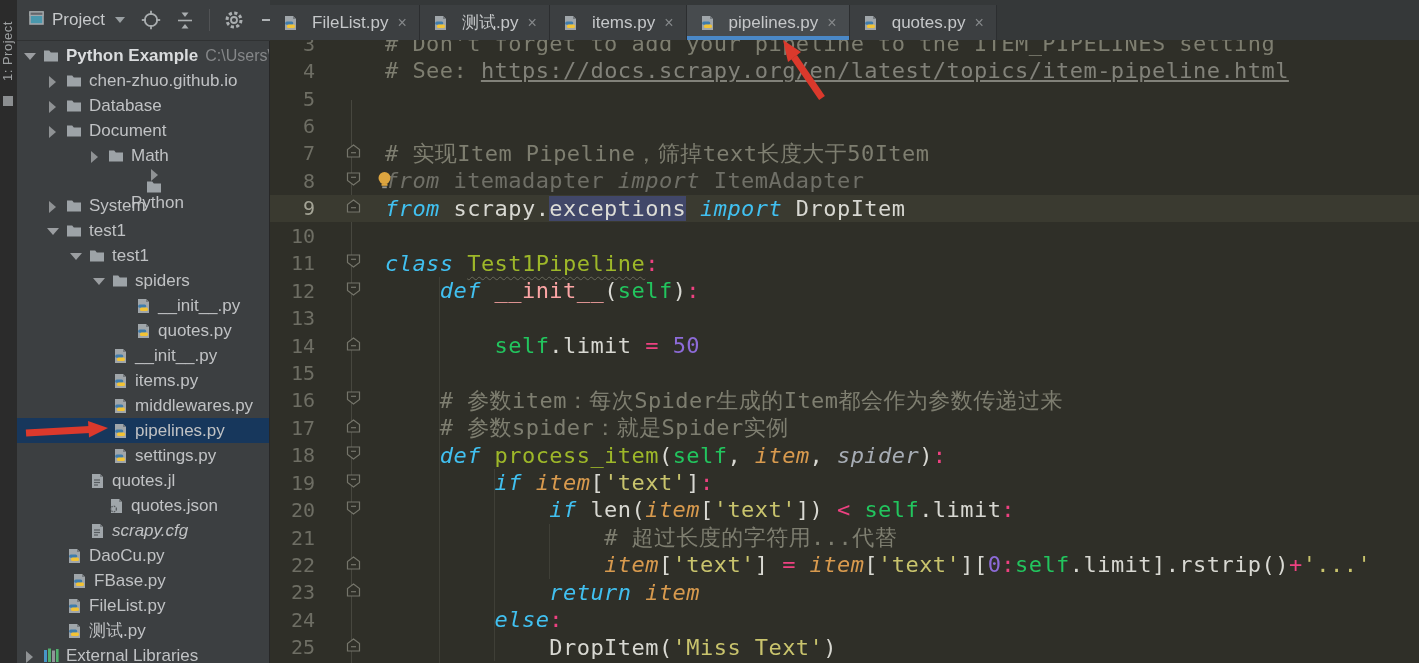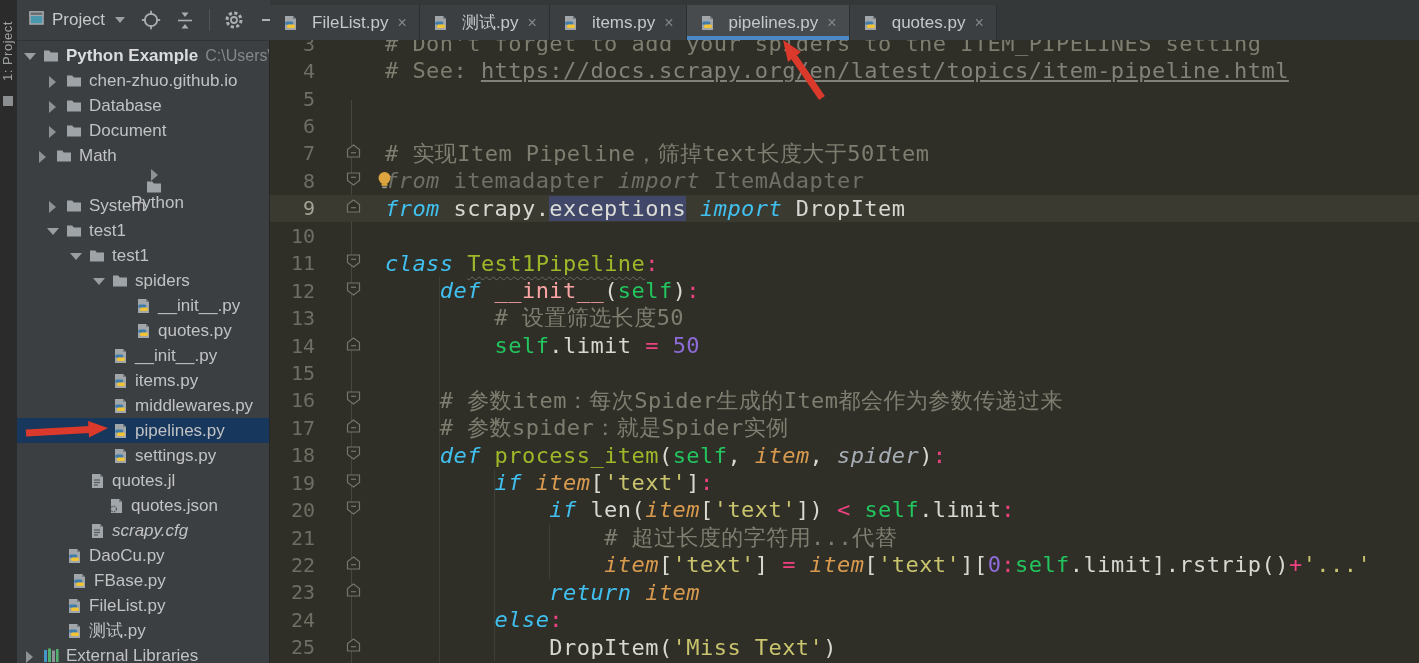--- a/index.html
+++ b/index.html
@@ -216,21 +216,21 @@
     </div>
     <div class="trow" style="padding-left: 29px;">
       <span class="tarrow closed"></span>
       <span class="ticon">
         <svg width="16" height="13" viewBox="0 0 16 13">
           <path d="M1 1.5h5.2l1.6 2H15v9H1z" fill="#9da3a7"></path>
         </svg>
       </span>
       <span class="tlabel">Document</span>
     </div>
-    <div class="trow" style="padding-left: 19px;">
+    <div class="trow" style="padding-left: 29px; margin-left: 42px;">
       <span class="tarrow closed"></span>
       <span class="ticon">
         <svg width="16" height="13" viewBox="0 0 16 13">
           <path d="M1 1.5h5.2l1.6 2H15v9H1z" fill="#9da3a7"></path>
         </svg>
       </span>
       <span class="tlabel">Math</span>
     </div>
     <div class="trow" style="padding-left: 29px; flex-direction: column;">
       <span class="tarrow closed"></span>
@@ -462,21 +462,21 @@
 
 <div class="editor">
   <div class="gutline"></div>
   <div class="iguide" style="left:169px;top:237px;height:386px"></div>
   <div class="iguide" style="left:224px;top:429px;height:192px"></div>
   <div class="iguide" style="left:279px;top:484px;height:55px"></div>
   <div class="rows">
       <div class="row">
         <div class="ln">3</div>
         <div class="fold"></div>
-        <pre class="code"><span class="tok com"># Don't forget to add your spiders to the ITEM_PIPELINES setting</span></pre>
+        <pre class="code"><span class="tok com"># Don't forget to add your pipeline to the ITEM_PIPELINES setting</span></pre>
       </div>
       <div class="row">
         <div class="ln">4</div>
         <div class="fold"></div>
         <pre class="code"><span class="tok com"># See: </span><span class="tok link">https://docs.scrapy.org/en/latest/topics/item-pipeline.html</span></pre>
       </div>
       <div class="row">
         <div class="ln">5</div>
         <div class="fold"></div>
         <pre class="code"></pre>
@@ -537,21 +537,21 @@
           <span><svg width="15" height="14" viewBox="0 0 15 14">
               <polygon points="1.5,1 13.5,1 13.5,8.5 7.5,13 1.5,8.5" fill="#2f2f28" stroke="#75756b" stroke-width="1.2"></polygon>
               <line x1="5" y1="5.3" x2="10" y2="5.3" stroke="#75756b" stroke-width="1.2"></line>
             </svg></span>
         </div>
         <pre class="code"><span class="tok txt">    </span><span class="tok kw">def</span><span class="tok txt"> </span><span class="tok magic">__init__</span><span class="tok txt">(</span><span class="tok self">self</span><span class="tok txt">)</span><span class="tok op">:</span></pre>
       </div>
       <div class="row">
         <div class="ln">13</div>
         <div class="fold"></div>
-        <pre class="code"><span class="tok txt">        </span><span class="tok com"># 设置筛选长度50</span></pre>
+        <pre class="code"><span class="tok txt">        </span></pre>
       </div>
       <div class="row">
         <div class="ln">14</div>
         <div class="fold">
           <span><svg width="15" height="14" viewBox="0 0 15 14">
               <polygon points="7.5,1 13.5,5.5 13.5,13 1.5,13 1.5,5.5" fill="#2f2f28" stroke="#75756b" stroke-width="1.2"></polygon>
               <line x1="5" y1="8.7" x2="10" y2="8.7" stroke="#75756b" stroke-width="1.2"></line>
             </svg></span>
         </div>
         <pre class="code"><span class="tok txt">        </span><span class="tok self">self</span><span class="tok txt">.limit </span><span class="tok op">=</span><span class="tok txt"> </span><span class="tok num">50</span></pre>

